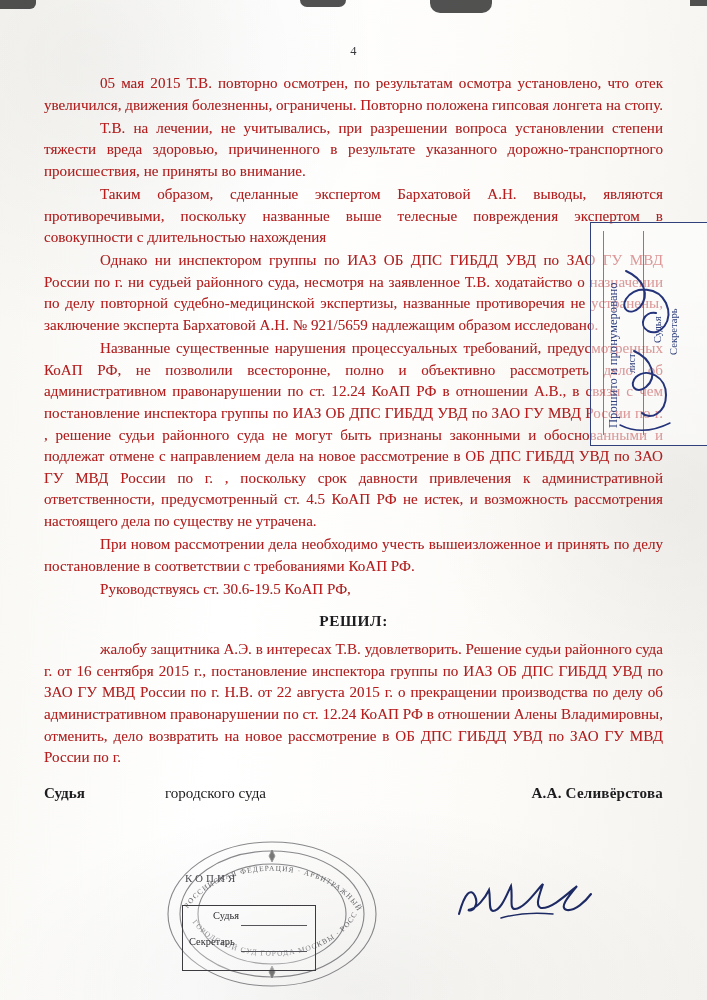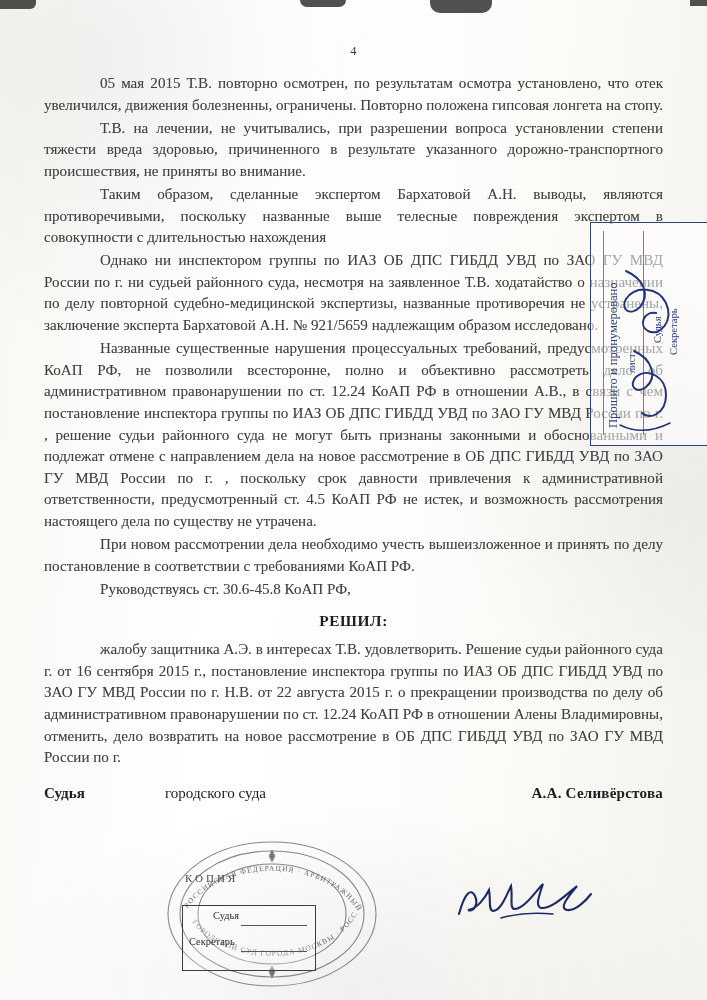--- a/index.html
+++ b/index.html
@@ -55,21 +55,21 @@
     color: #3a3a3e;
     margin: 0 0 14px 0;
     letter-spacing: 0.3px;
   }
   p.para {
     margin: 0 0 1.5px 0;
     font-size: 15.1px;
     line-height: 21.6px;
     text-align: justify;
     text-justify: inter-word;
-    color: #404040;
+    color: #b91c1c;
     text-shadow: 0 0 0.6px rgba(0,0,0,0.22);
   }
   p.para.ind { text-indent: 56px; }
 
   .center-head {
     text-align: center;
     font-weight: bold;
     font-size: 15.4px;
     letter-spacing: 0.6px;
     margin: 12px 0 9px 0;
@@ -200,21 +200,21 @@
   <div id="sheet">
 
     <div class="folio">4</div>
 
     <p class="para ind">05 мая 2015            Т.В. повторно осмотрен, по результатам осмотра установлено, что отек увеличился, движения болезненны, ограничены. Повторно положена гипсовая лонгета на стопу.</p>
     <p class="para ind">Т.В. на лечении, не учитывались, при разрешении вопроса установлении степени тяжести вреда здоровью, причиненного в результате указанного дорожно-транспортного происшествия, не приняты во внимание.</p>
     <p class="para ind">Таким образом, сделанные экспертом Бархатовой А.Н. выводы, являются противоречивыми, поскольку названные выше телесные повреждения экспертом в совокупности с длительностью нахождения</p>
     <p class="para ind">Однако ни инспектором группы по ИАЗ ОБ ДПС ГИБДД УВД по ЗАО ГУ МВД России по г.                 ни судьей районного суда, несмотря на заявленное                 Т.В. ходатайство о назначении по делу повторной судебно-медицинской экспертизы, названные противоречия не устранены, заключение эксперта Бархатовой А.Н. № 921/5659 надлежащим образом исследовано.</p>
     <p class="para ind">Названные существенные нарушения процессуальных требований, предусмотренных КоАП РФ, не позволили всесторонне, полно и объективно рассмотреть дело об административном правонарушении по ст. 12.24 КоАП РФ в отношении                 А.В., в связи с чем постановление инспектора группы по ИАЗ ОБ ДПС ГИБДД УВД по ЗАО ГУ МВД России по г.               , решение судьи районного суда не могут быть признаны законными и обоснованными и подлежат отмене с направлением дела на новое рассмотрение в ОБ ДПС ГИБДД УВД по ЗАО ГУ МВД России по г.             , поскольку срок давности привлечения к административной ответственности, предусмотренный ст. 4.5 КоАП РФ не истек, и возможность рассмотрения настоящего дела по существу не утрачена.</p>
     <p class="para ind">При новом рассмотрении дела необходимо учесть вышеизложенное и принять по делу постановление в соответствии с требованиями КоАП РФ.</p>
-    <p class="para ind">Руководствуясь ст. 30.6-45.8 КоАП РФ,</p>
+    <p class="para ind">Руководствуясь ст. 30.6-19.5 КоАП РФ,</p>
 
     <div class="center-head">РЕШИЛ:</div>
 
     <p class="para ind">жалобу защитника                 А.Э. в интересах                 Т.В. удовлетворить. Решение судьи                 районного суда г.                 от 16 сентября 2015 г., постановление инспектора группы по ИАЗ ОБ ДПС ГИБДД УВД по ЗАО ГУ МВД России по г.                        Н.В. от 22 августа 2015 г. о прекращении производства по делу об административном правонарушении по ст. 12.24 КоАП РФ в отношении                  Алены Владимировны, отменить, дело возвратить на новое рассмотрение в ОБ ДПС ГИБДД УВД по ЗАО ГУ МВД России по г.</p>
 
     <div class="sig-row">
       <span class="sig-judge">Судья</span>
       <span class="sig-court">городского суда</span>
       <span class="sig-name">А.А. Селивёрстова</span>
     </div>

